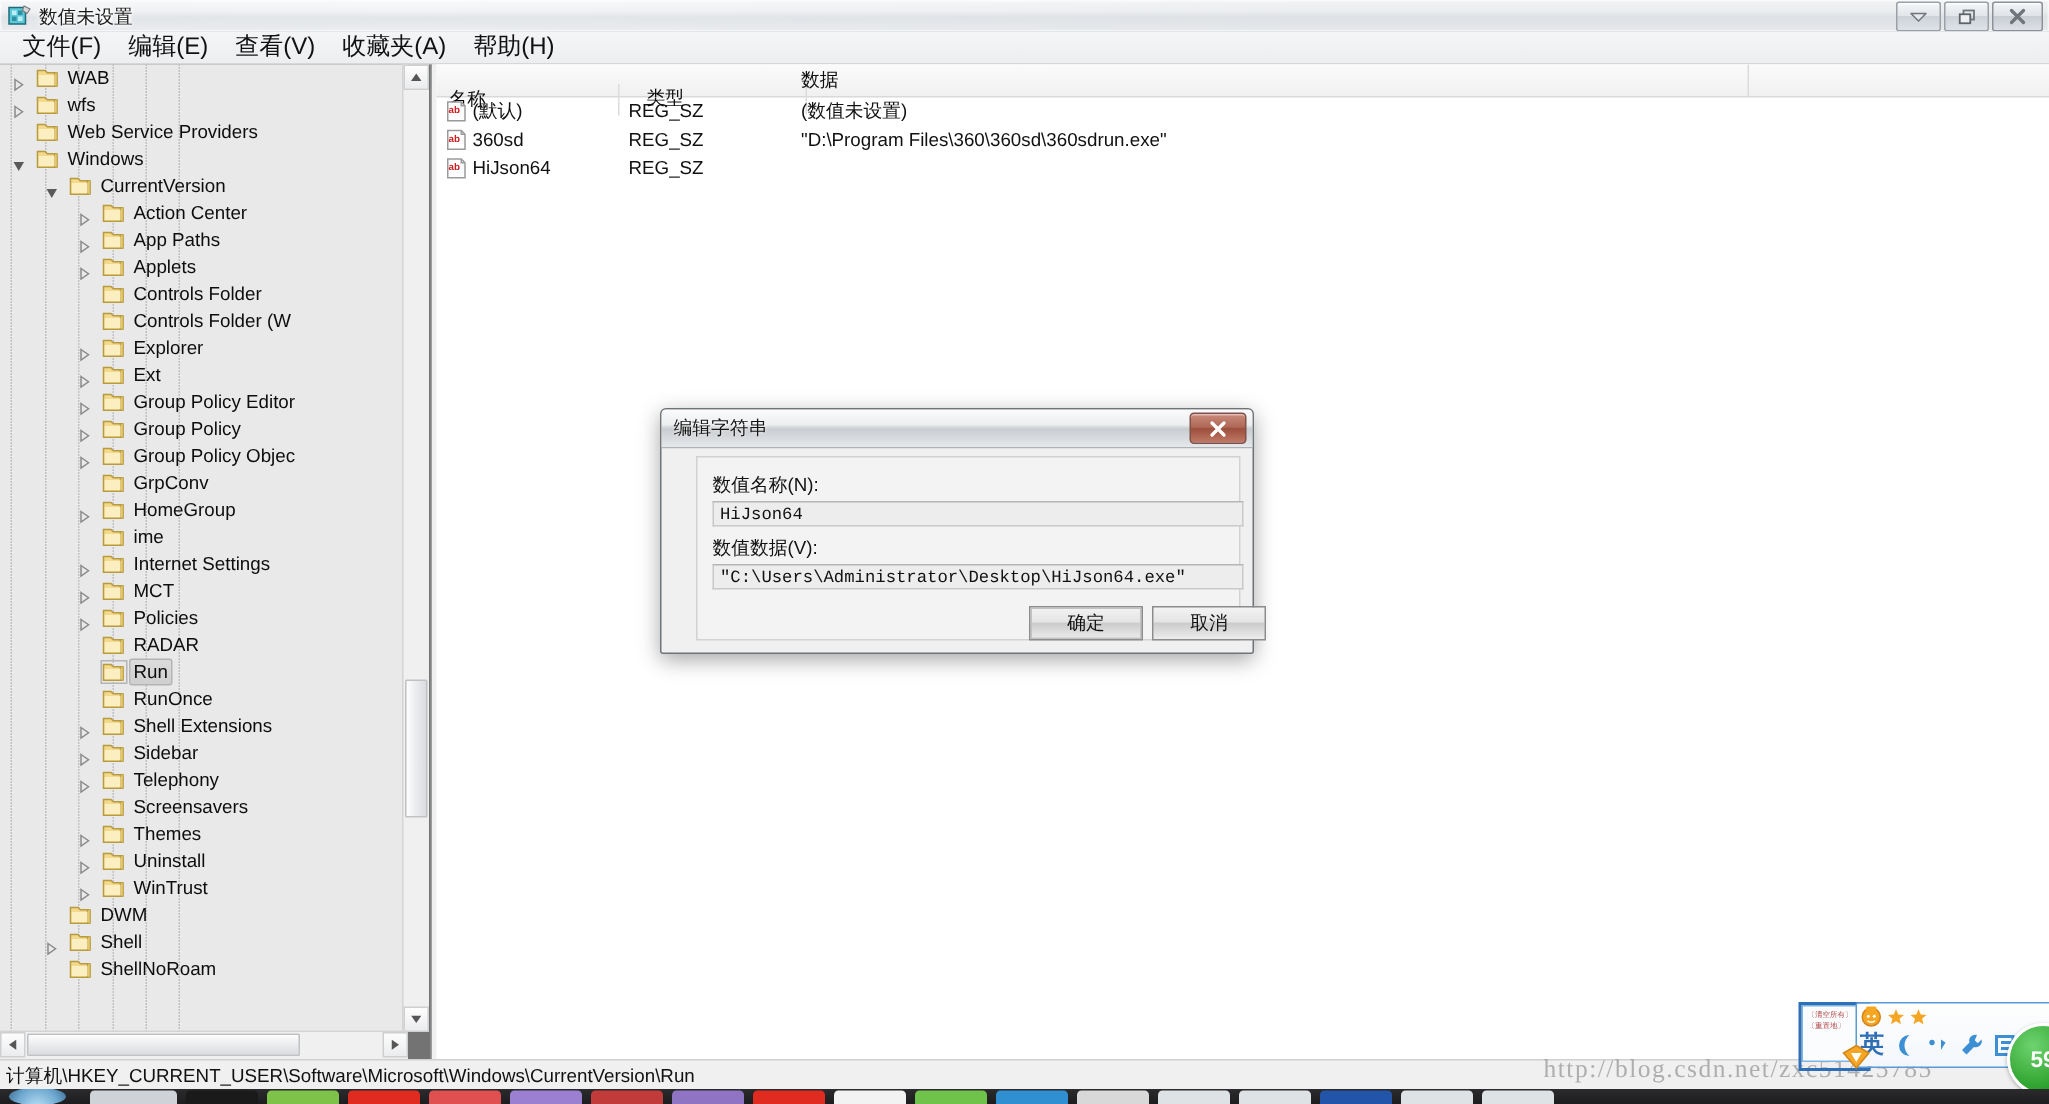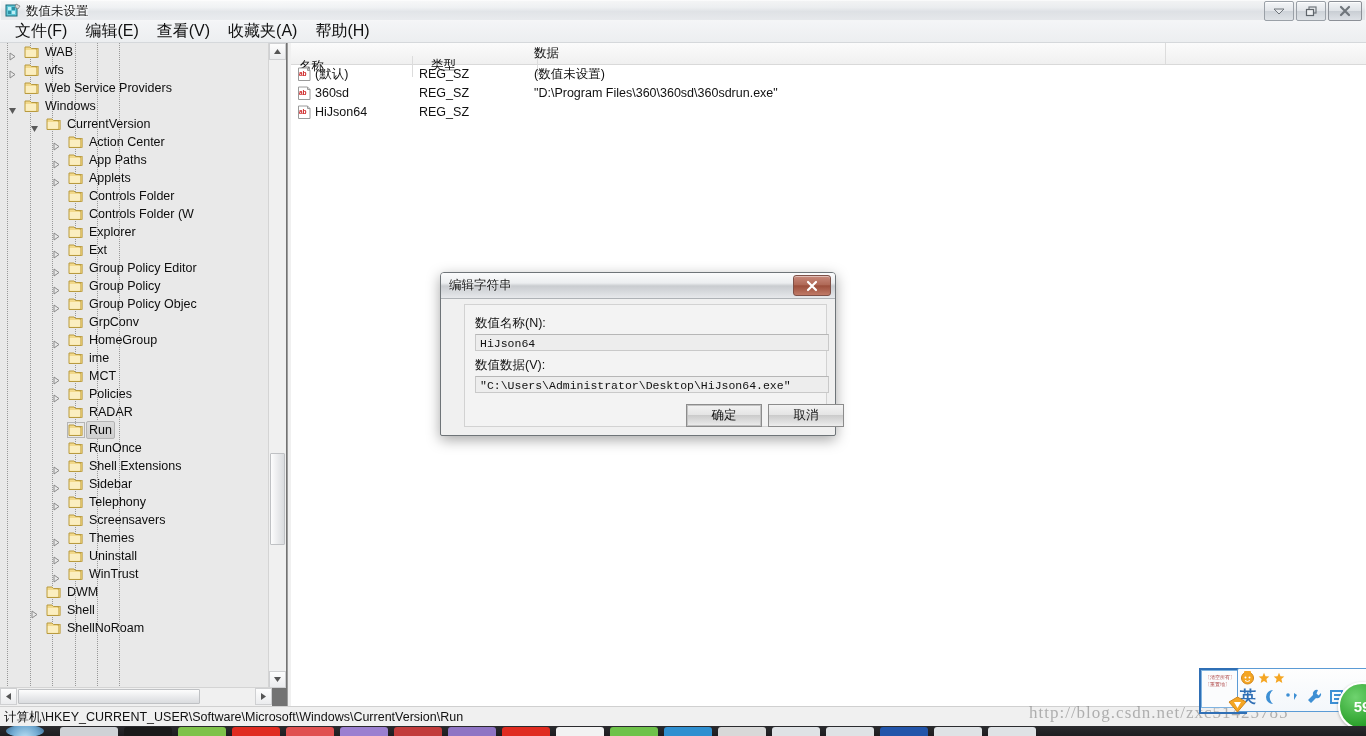--- a/index.html
+++ b/index.html
@@ -532,20 +532,31 @@
                 </svg></span>
               <span class="tlabel" style="left:86px">HomeGroup</span>
             </div>
             <div class="tnode">
               <span class="folder" style="left:68px"><svg width="16" height="14" viewBox="0 0 16 14">
                   <path d="M1 2 L6 2 L7.5 3.5 L13 3.5 L13 12.5 L1 12.5 Z" fill="#f2d98c" stroke="#b89a3f" stroke-width="1"></path>
                   <rect x="12.2" y="3.5" width="2" height="9" fill="#e6c96f" stroke="#b89a3f" stroke-width=".7"></rect>
                   <rect x="1.8" y="5" width="10.5" height="6.8" fill="#fbeec0"></rect>
                 </svg></span>
               <span class="tlabel" style="left:86px">ime</span>
+            </div>
+            <div class="tnode">
+              <span class="exp" style="left:52px"><svg width="9" height="9" viewBox="0 0 9 9">
+                  <path d="M2 1 L7 4.5 L2 8 Z" fill="none" stroke="#8a8a8a" stroke-width="1"></path>
+                </svg></span>
+              <span class="folder" style="left:68px"><svg width="16" height="14" viewBox="0 0 16 14">
+                  <path d="M1 2 L6 2 L7.5 3.5 L13 3.5 L13 12.5 L1 12.5 Z" fill="#f2d98c" stroke="#b89a3f" stroke-width="1"></path>
+                  <rect x="12.2" y="3.5" width="2" height="9" fill="#e6c96f" stroke="#b89a3f" stroke-width=".7"></rect>
+                  <rect x="1.8" y="5" width="10.5" height="6.8" fill="#fbeec0"></rect>
+                </svg></span>
+              <span class="tlabel" style="left:86px">Internet Settings</span>
             </div>
             <div class="tnode">
               <span class="exp" style="left:52px"><svg width="9" height="9" viewBox="0 0 9 9">
                   <path d="M2 1 L7 4.5 L2 8 Z" fill="none" stroke="#8a8a8a" stroke-width="1"></path>
                 </svg></span>
               <span class="folder" style="left:68px"><svg width="16" height="14" viewBox="0 0 16 14">
                   <path d="M1 2 L6 2 L7.5 3.5 L13 3.5 L13 12.5 L1 12.5 Z" fill="#f2d98c" stroke="#b89a3f" stroke-width="1"></path>
                   <rect x="12.2" y="3.5" width="2" height="9" fill="#e6c96f" stroke="#b89a3f" stroke-width=".7"></rect>
                   <rect x="1.8" y="5" width="10.5" height="6.8" fill="#fbeec0"></rect>
                 </svg></span>

